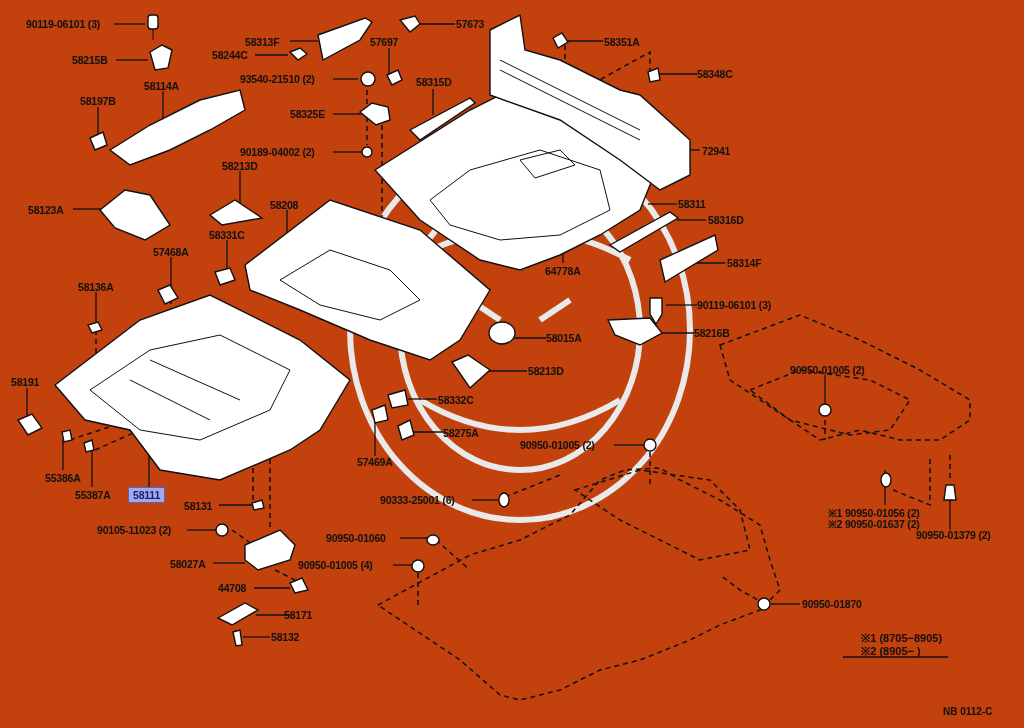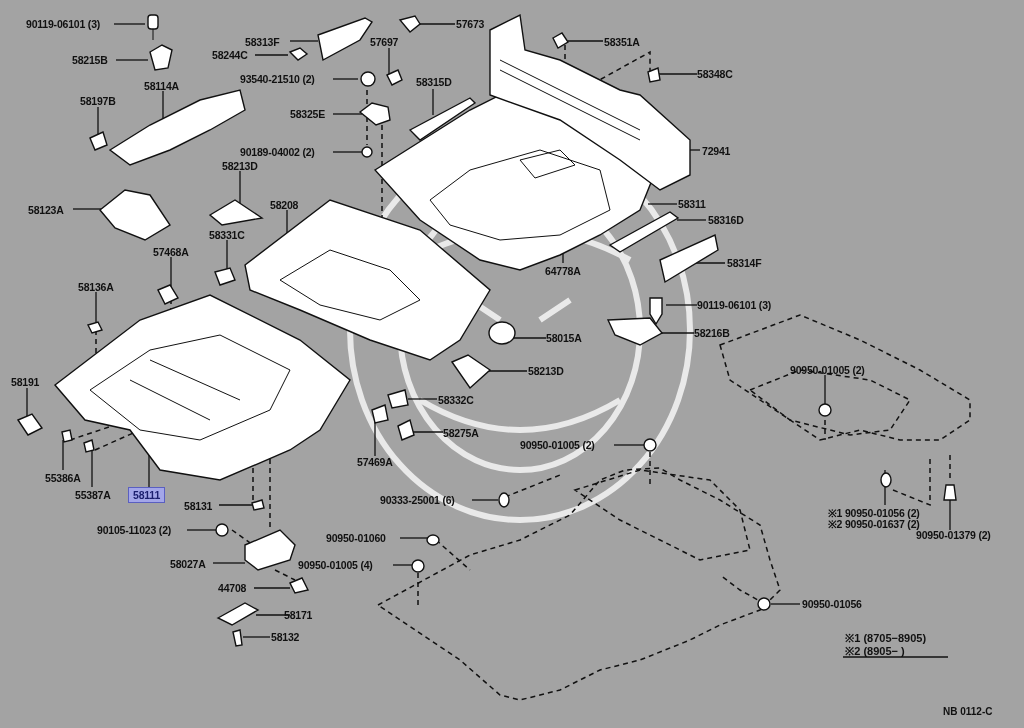--- a/index.html
+++ b/index.html
@@ -1,22 +1,22 @@
 <!DOCTYPE html>
 <html><head>
 <meta charset="utf-8">
 <style>
   html, body { margin:0; padding:0; background:#ffffff; }
-  #canvas { position:relative; width:1024px; height:728px; overflow:hidden; background:#a3a3a3;
+  #canvas { position:relative; width:1024px; height:728px; overflow:hidden; background:#c2410c;
             font-family:"Liberation Sans", sans-serif; }
   svg.art { position:absolute; left:0; top:0; width:1024px; height:728px; }
   .lbl { position:absolute; font-family:"Liberation Sans", sans-serif; font-weight:bold;
          font-size:10.5px; color:#111; white-space:nowrap; line-height:12px; letter-spacing:-0.2px; cursor:pointer; }
   .lbl.hl { background:#a3a6e8; border:1px solid #5a5fc0; padding:1px 4px; color:#1c1f6e; }
-  .note { position:absolute; font-family:"Liberation Sans", sans-serif; font-weight:bold; font-size:11px; color:#111; white-space:nowrap; line-height:13px; }
+  .note { position:absolute; font-family:"Liberation Sans", sans-serif; font-weight:bold; font-size:11px; color:#111; white-space:nowrap; line-height:13px;margin-left:16px; }
   .code { position:absolute; font-family:"Liberation Sans", sans-serif; font-weight:bold; font-size:10px; color:#111; }
   .ln { stroke:#111; stroke-width:1.3; fill:none; }
   .dash { stroke:#111; stroke-width:1.5; fill:none; stroke-dasharray:5 4; }
   .part { stroke:#111; stroke-width:1.4; fill:#fff; }
   .detail { stroke:#111; stroke-width:1; fill:none; }
   .wm { stroke:#e9e9e9; stroke-width:6; fill:none; }
 </style>
 </head>
 <body>
 
@@ -226,19 +226,19 @@
 <div class="lbl" style="left:284px;top:609px">58171</div>
 <div class="lbl" style="left:271px;top:631px">58132</div>
 <div class="lbl" style="left:520px;top:439px">90950-01005 (2)</div>
 <div class="lbl" style="left:790px;top:364px">90950-01005 (2)</div>
 <div class="lbl" style="left:380px;top:494px">90333-25001 (6)</div>
 <div class="lbl" style="left:326px;top:532px">90950-01060</div>
 <div class="lbl" style="left:298px;top:559px">90950-01005 (4)</div>
 <div class="lbl" style="left:828px;top:507px">※1 90950-01056 (2)</div>
 <div class="lbl" style="left:828px;top:518px">※2 90950-01637 (2)</div>
 <div class="lbl" style="left:916px;top:529px">90950-01379 (2)</div>
-<div class="lbl" style="left:802px;top:598px">90950-01056</div>
+<div class="lbl" style="left:802px;top:598px">90950-01870</div>
 
 <div class="note" style="left:845px;top:632px">※1 (8705−8905)</div>
 <div class="note" style="left:845px;top:645px">※2 (8905−        )</div>
 <div class="code" style="left:943px;top:706px">NB 0112-C</div>
 
 </div>
 
 </body></html>

